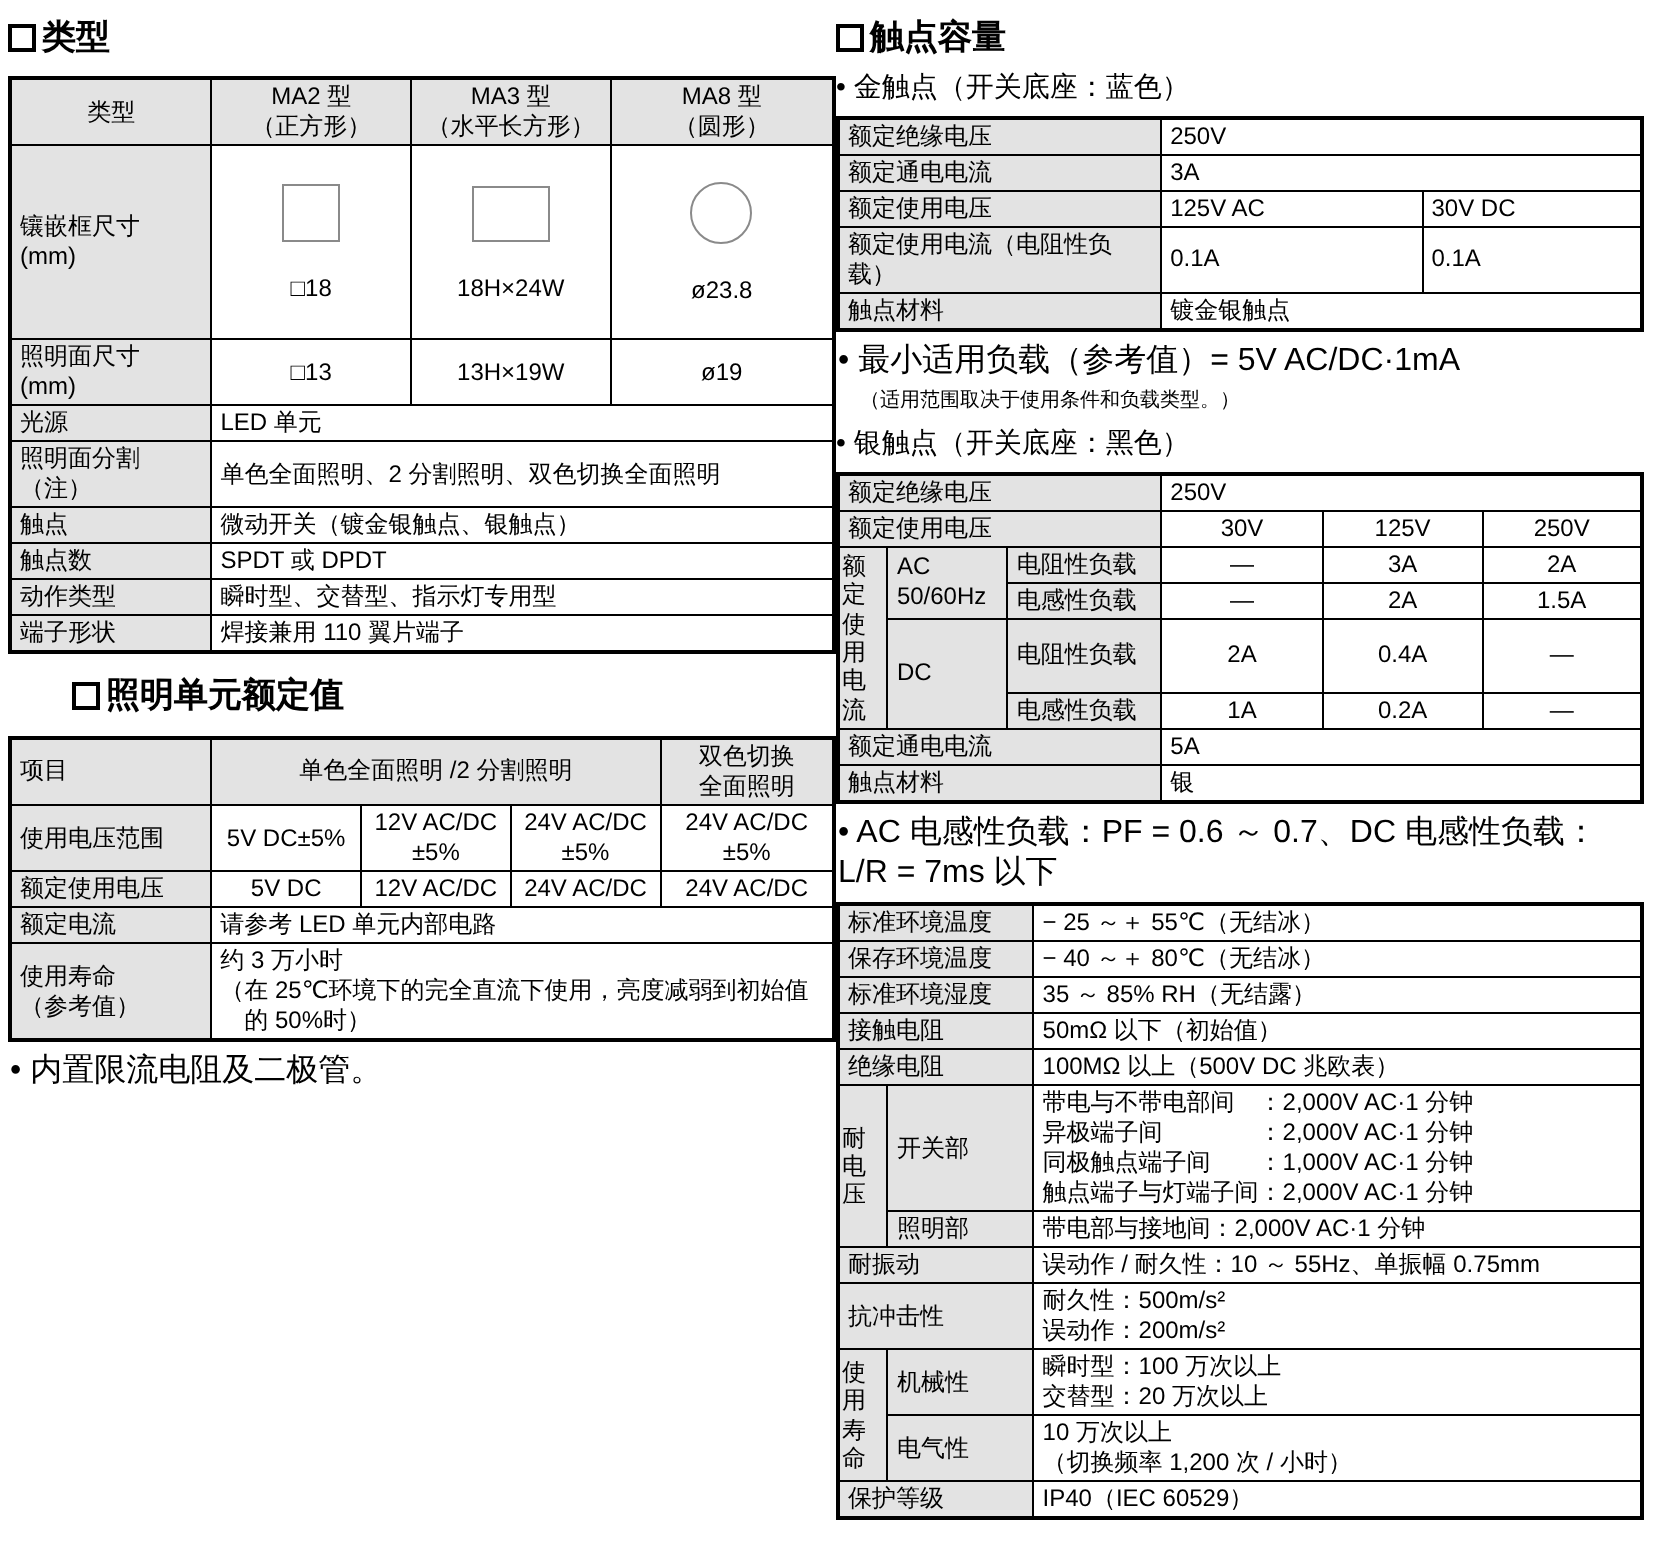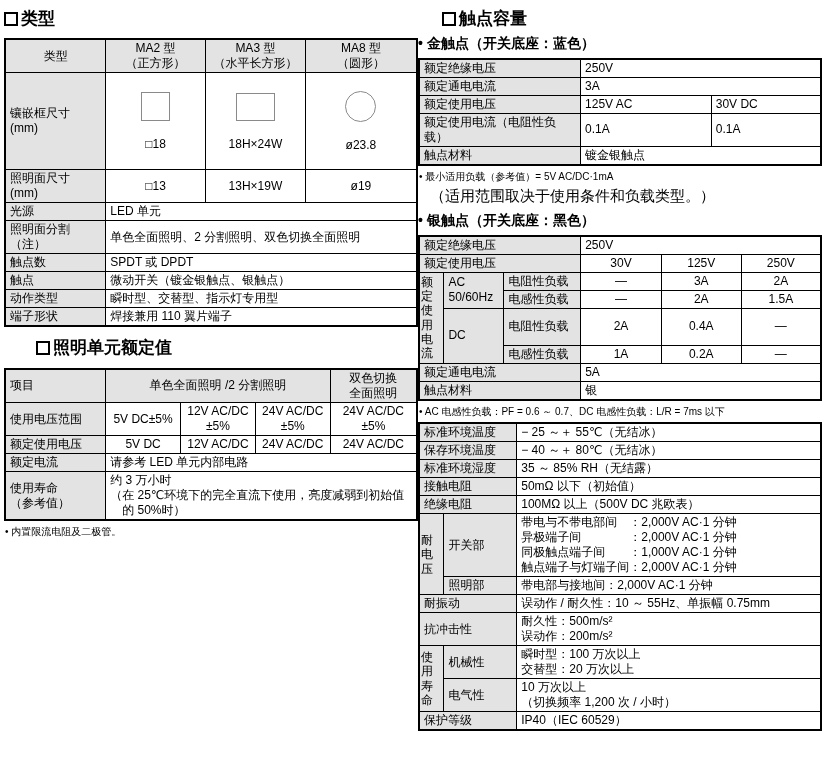--- a/index.html
+++ b/index.html
@@ -7,32 +7,32 @@
     width:837px;height:771px;overflow:hidden;background:#ffffff;color:#000;
     font-family:"Liberation Sans","DejaVu Sans",sans-serif;font-size:12px;line-height:1.25;
   }
   .page{display:flex;padding:5px 5px 0 4px;box-sizing:border-box;}
   .col-left{width:414px;flex:none;}
   .col-right{width:404px;flex:none;}
 
   .sec-title{font-size:17px;font-weight:bold;margin:3px 0 9px 0;display:flex;align-items:center;}
   .sqicon{display:inline-block;width:10px;height:10px;border:2px solid #000;margin-right:3px;flex:none;}
 
-  .sub-head{font-size:14px;font-weight:bold;margin:6px 0 5px 0;}
+  .sub-head{font-size:14px;font-weight:normal;margin:6px 0 5px 0;}
   .sub-head .blt{margin-right:4px;}
 
   table.t{border-collapse:collapse;table-layout:fixed;border:2px solid #000;}
   table.t td{border:1px solid #000;padding:1px 4px;vertical-align:middle;
     white-space:pre-line;overflow:hidden;}
   .lab{background:#e3e3e3;}
   .ctr{text-align:center;}
   .vlab{padding:2px 1px !important;word-break:break-all;line-height:1.2;}
 
-  .note{font-size:10px;margin:5px 0 4px 1px;}
-  .note2{font-size:15px;margin:0 0 4px 12px;}
+  .note{font-size:16px;margin:5px 0 4px 1px;}
+  .note2{font-size:10px;margin:0 0 4px 12px;}
   .hdr td{height:30px;}
   .bezel td{height:58px;}
   .shp{margin:2px auto 1px auto;border:1px solid #8a8a8a;background:#fff;}
   .shp.sq{width:27px;height:27px;}
   .shp.rc{width:37px;height:26px;}
   .shp.ci{width:29px;height:29px;border-radius:50%;}
   .mt{margin-top:10px;margin-left:32px;}
 </style>
 </head>
 <body>
@@ -86,26 +86,26 @@
       </tr>
       <tr>
         <td class="lab">光源</td>
         <td colspan="3">LED 单元</td>
       </tr>
       <tr>
         <td class="lab">照明面分割（注）</td>
         <td colspan="3">单色全面照明、2 分割照明、双色切换全面照明</td>
       </tr>
       <tr>
+        <td class="lab">触点</td>
+        <td colspan="3">微动开关（镀金银触点、银触点）</td>
+      </tr>
+      <tr>
         <td class="lab">触点数</td>
         <td colspan="3">SPDT 或 DPDT</td>
-      </tr>
-      <tr>
-        <td class="lab">触点</td>
-        <td colspan="3">微动开关（镀金银触点、银触点）</td>
       </tr>
       <tr>
         <td class="lab">动作类型</td>
         <td colspan="3">瞬时型、交替型、指示灯专用型</td>
       </tr>
       <tr>
         <td class="lab">端子形状</td>
         <td colspan="3">焊接兼用 110 翼片端子</td>
       </tr>
     </tbody>
@@ -164,21 +164,21 @@
       </table>
 
     <div class="note">
       <span class="blt">•</span>
       <span>内置限流电阻及二极管。</span>
     </div>
   </div>
 
   <div class="col-right">
 
-    <div class="sec-title" style="margin-bottom:4px;margin-left:24px;">
+    <div class="sec-title" style="margin-bottom:4px;">
       <span class="sqicon"></span>
       <span>触点容量</span>
     </div>
 
     <div class="sub-head">
       <span class="blt">•</span><span>金触点（开关底座：蓝色）</span>
     </div>
 
     <table class="t">
       <colgroup>

